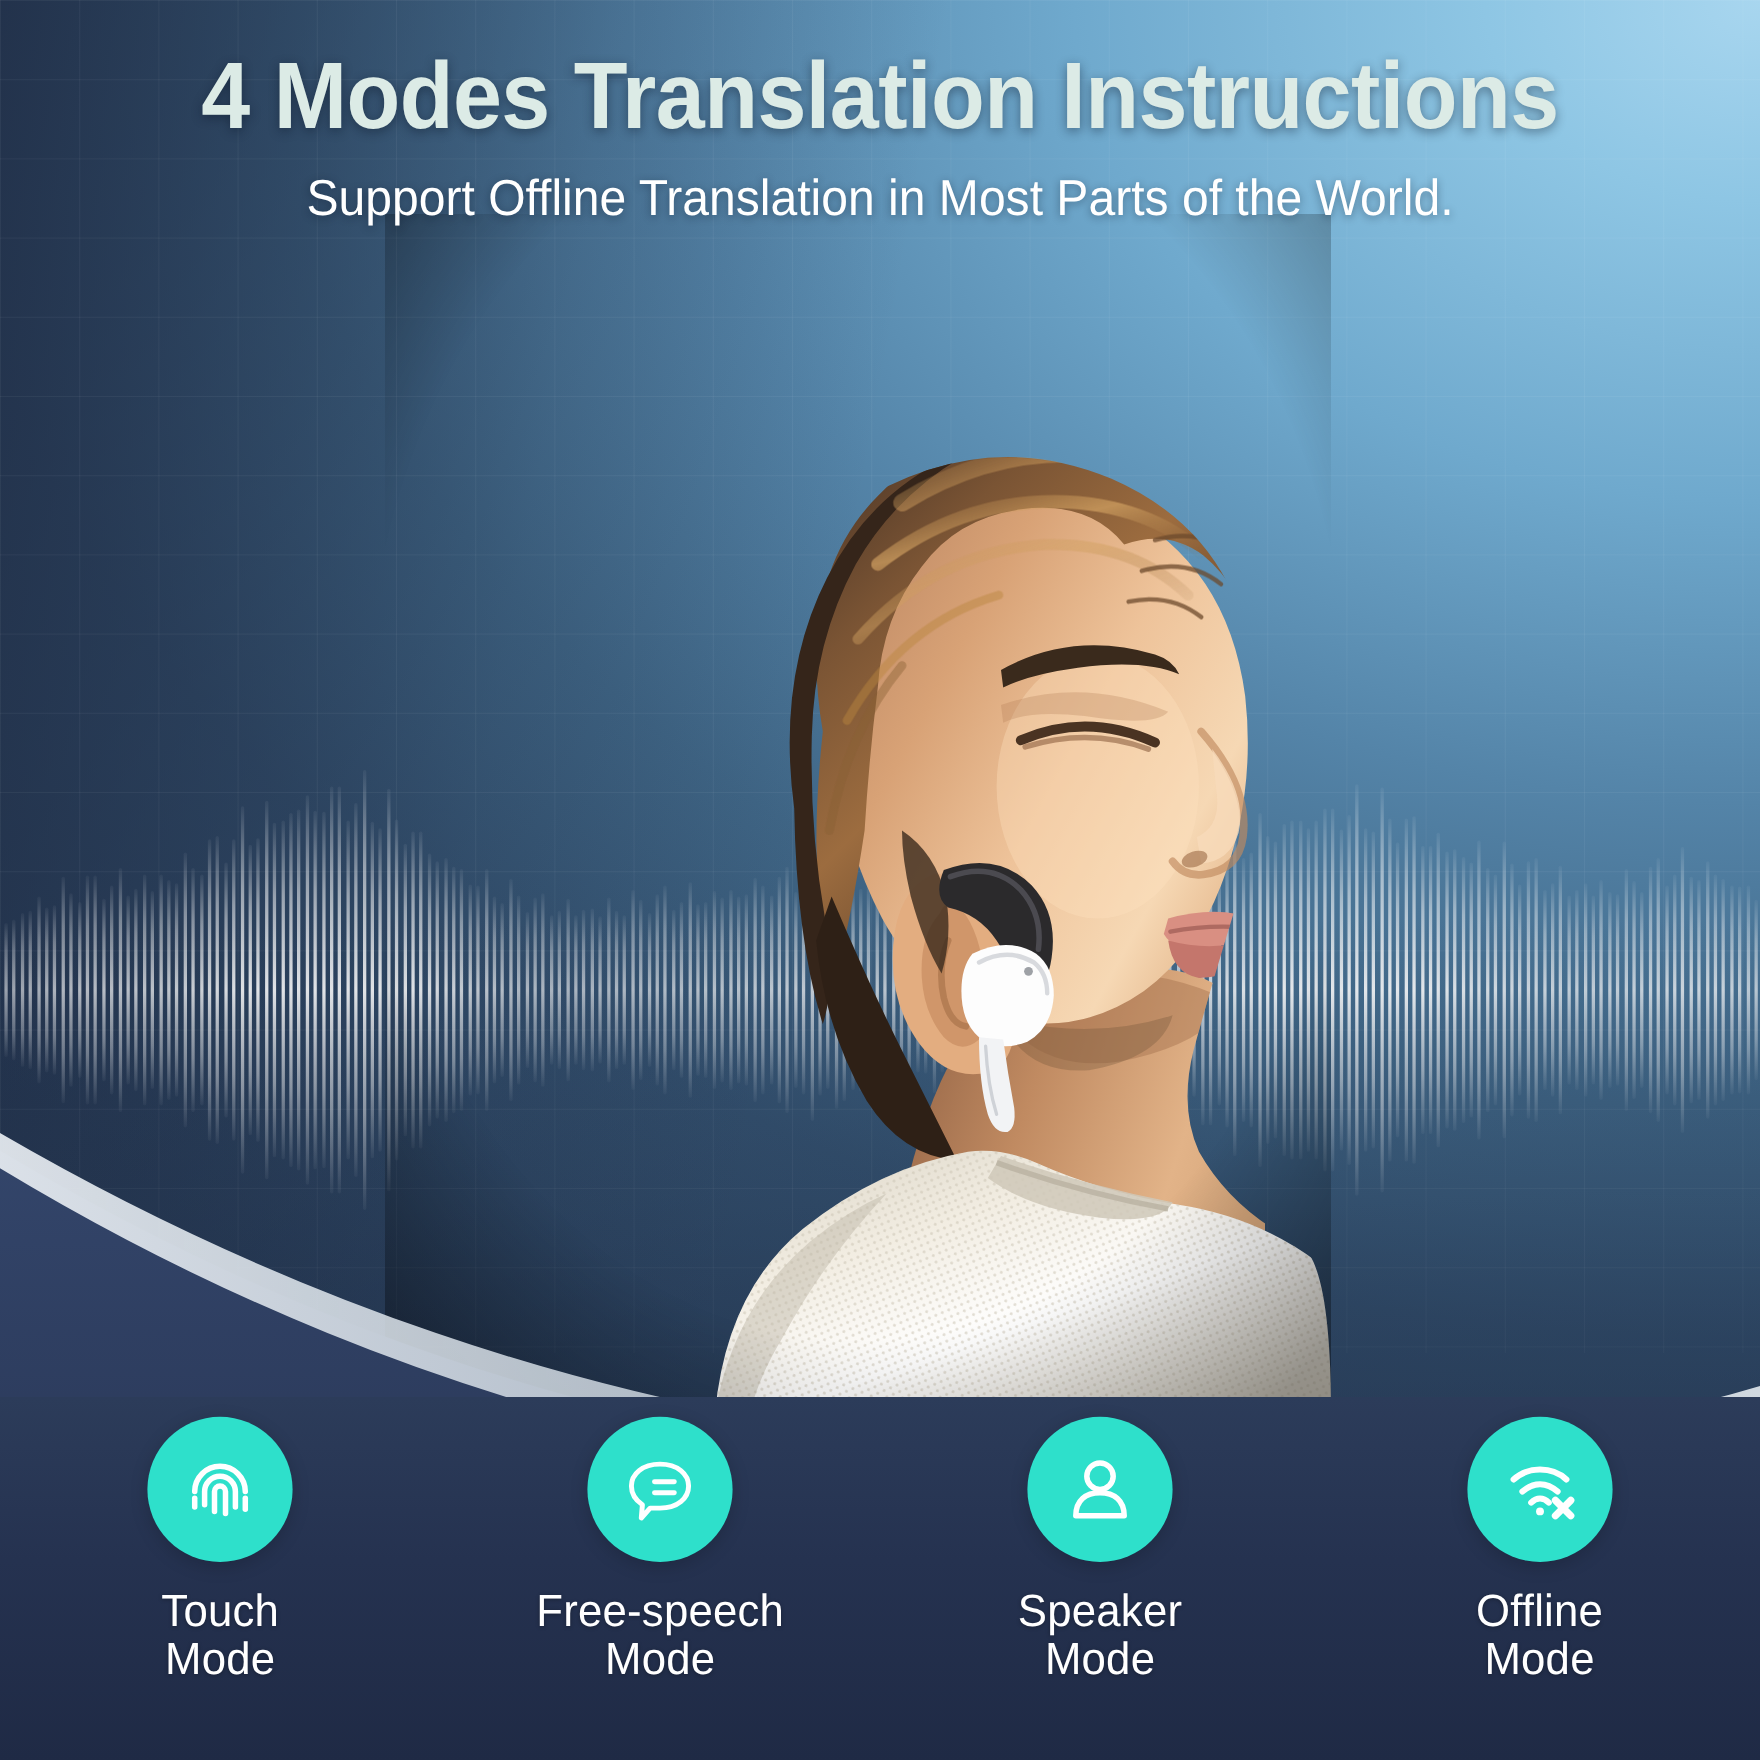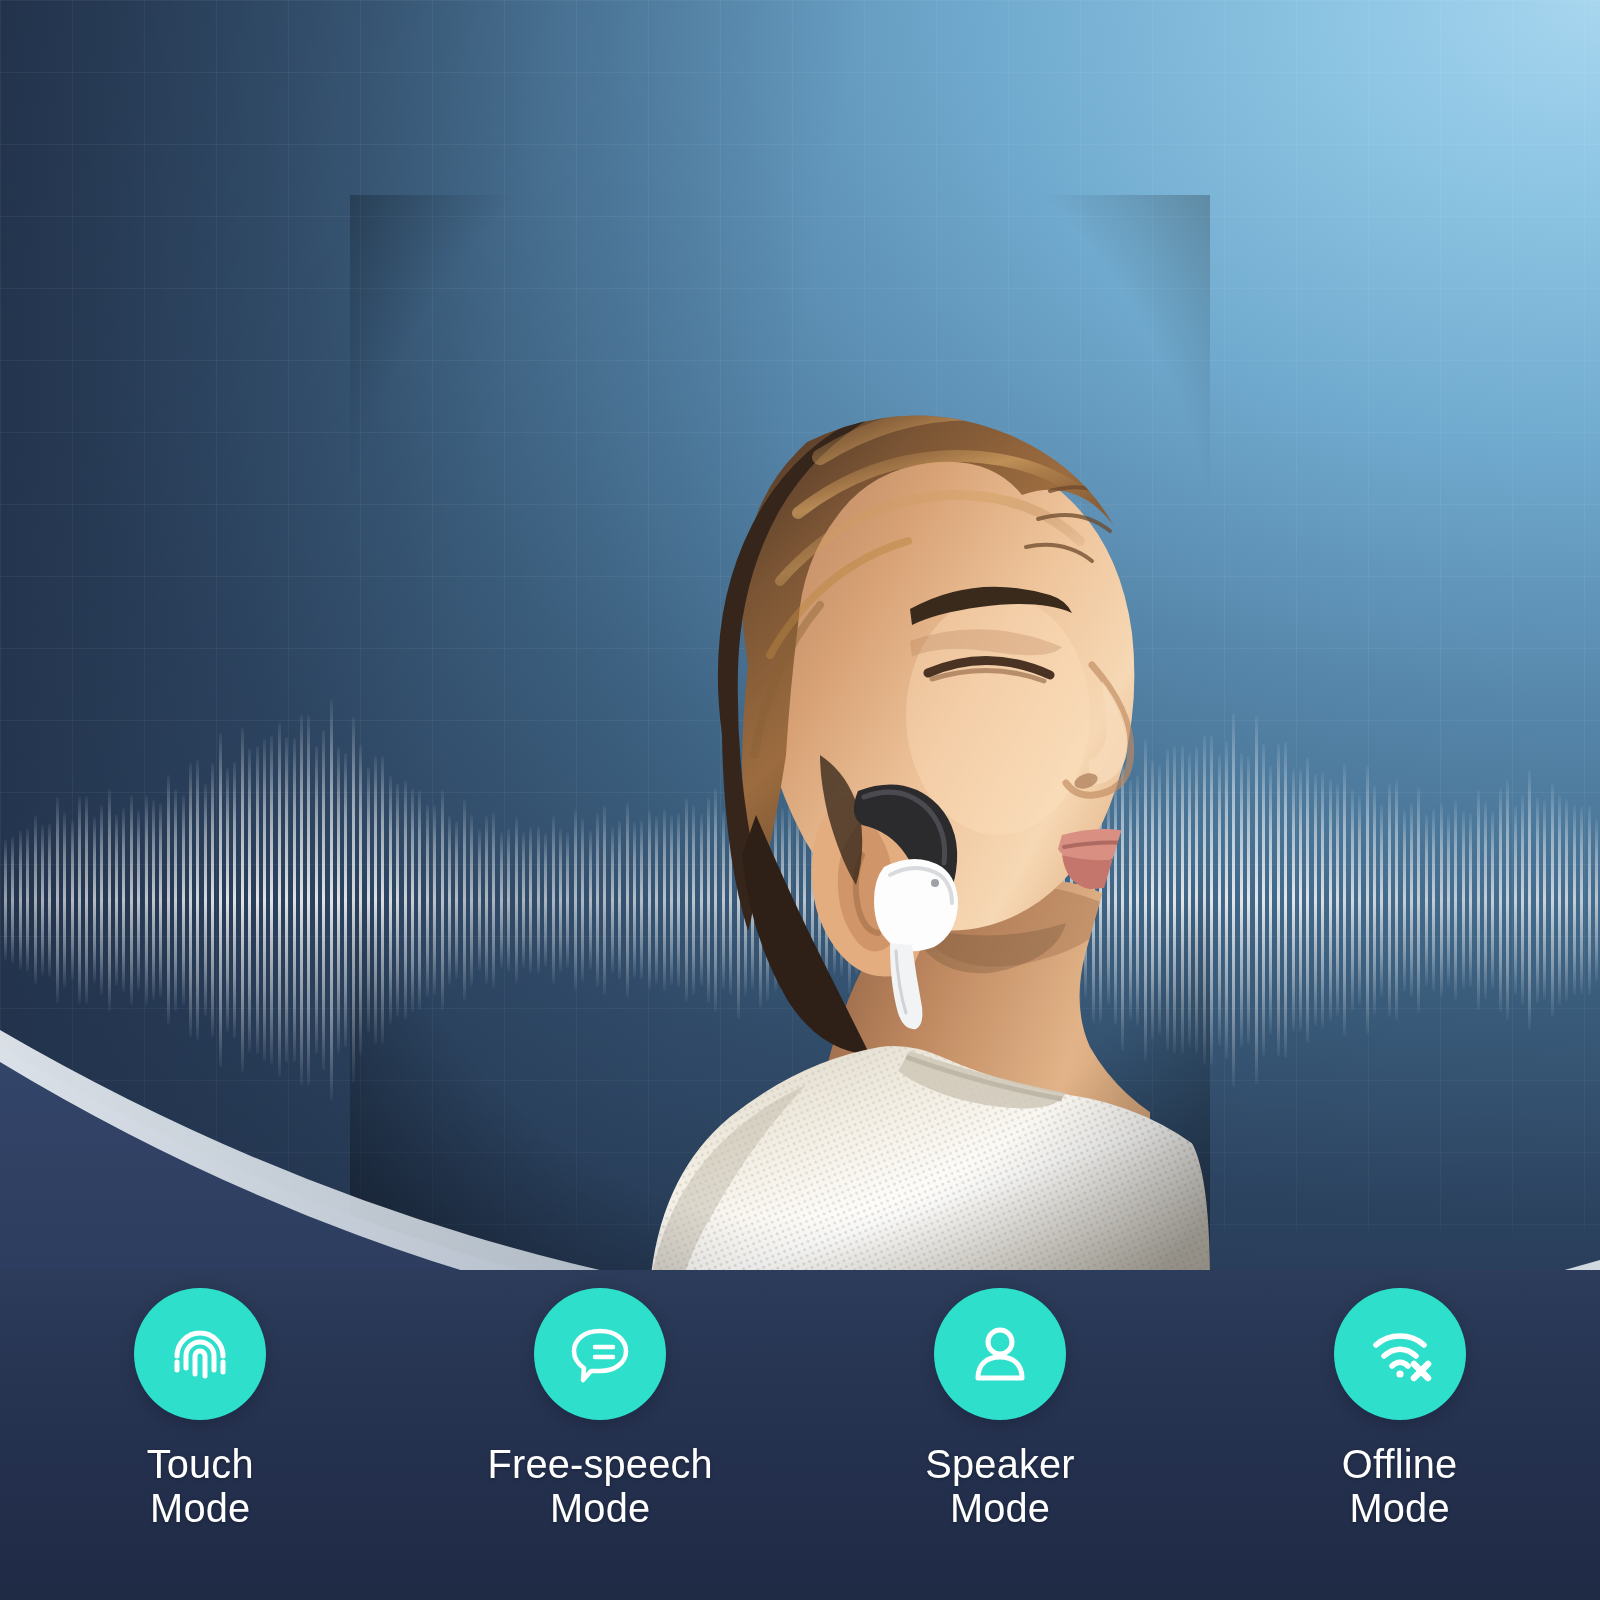--- a/index.html
+++ b/index.html
@@ -551,20 +551,24 @@
 
       <path d="M0,66 Q420,318 900,356 Q1300,386 1600,300 L1600,430 L0,430 Z" fill="url(#panelG)"></path>
 
       <path d="M0,50 Q430,300 910,338 Q1305,368 1600,280
                L1600,318 Q1300,404 900,374 Q420,336 0,82 Z" fill="url(#swG)"></path>
     </svg>
   </div>
 
   <div class="bottom-panel"></div>
 
+  <div class="header">
+    <div class="title">4 Modes Translation Instructions</div>
+    <div class="subtitle">Support Offline Translation in Most Parts of the World.</div>
+  </div>
 
   <div class="modes">
 
     <div class="mode">
       <div class="mode-circle">
         <svg width="72" height="72" viewBox="0 0 72 72" fill="none" stroke="#ffffff" stroke-width="5" stroke-linecap="round">
           <path d="M13 38 A23 23 0 0 1 59 38"></path>
           <path d="M22 50 L22 38 A14 14 0 0 1 50 38 L50 52"></path>
           <path d="M31 56 L31 38 A5 5 0 0 1 41 38 L41 58"></path>
           <path d="M13 44 L13 52"></path>

